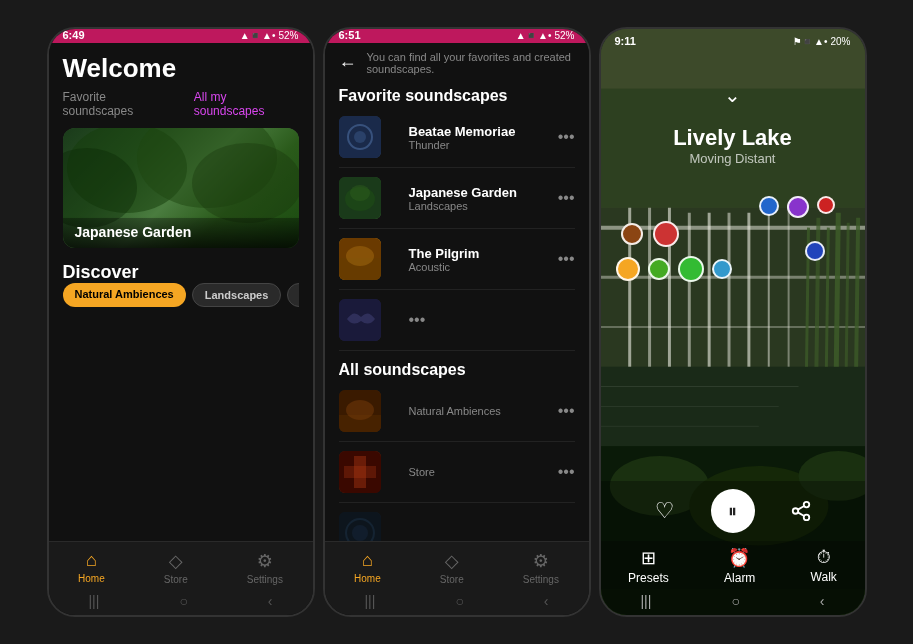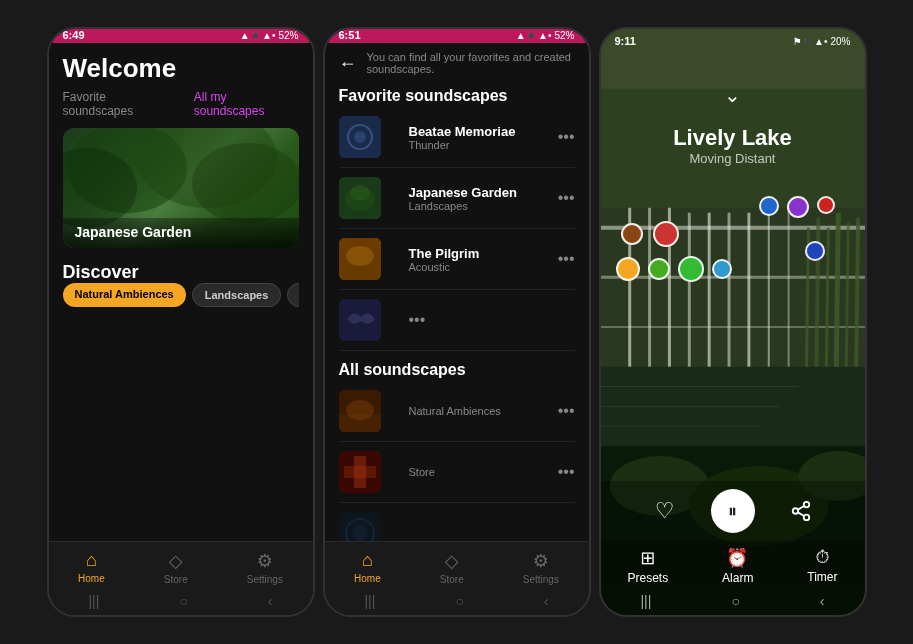--- a/index.html
+++ b/index.html
@@ -625,21 +625,21 @@
         <div class="bottom-nav-item">
           <span class="bottom-nav-icon">⊞</span>
           <span class="bottom-nav-label">Presets</span>
         </div>
         <div class="bottom-nav-item">
           <span class="bottom-nav-icon">⏰</span>
           <span class="bottom-nav-label">Alarm</span>
         </div>
         <div class="bottom-nav-item">
           <span class="bottom-nav-icon">⏱</span>
-          <span class="bottom-nav-label">Timer</span>
+          <span class="bottom-nav-label">Walk</span>
         </div>
       </div>
       <div class="nav-bar" style="background:rgba(0,0,0,0.4);">
         <span class="nav-bar-item" style="color:#aaa;">|||</span>
         <span class="nav-bar-item" style="color:#aaa;">○</span>
         <span class="nav-bar-item" style="color:#aaa;">‹</span>
       </div>
     </div>
   </div>
 

